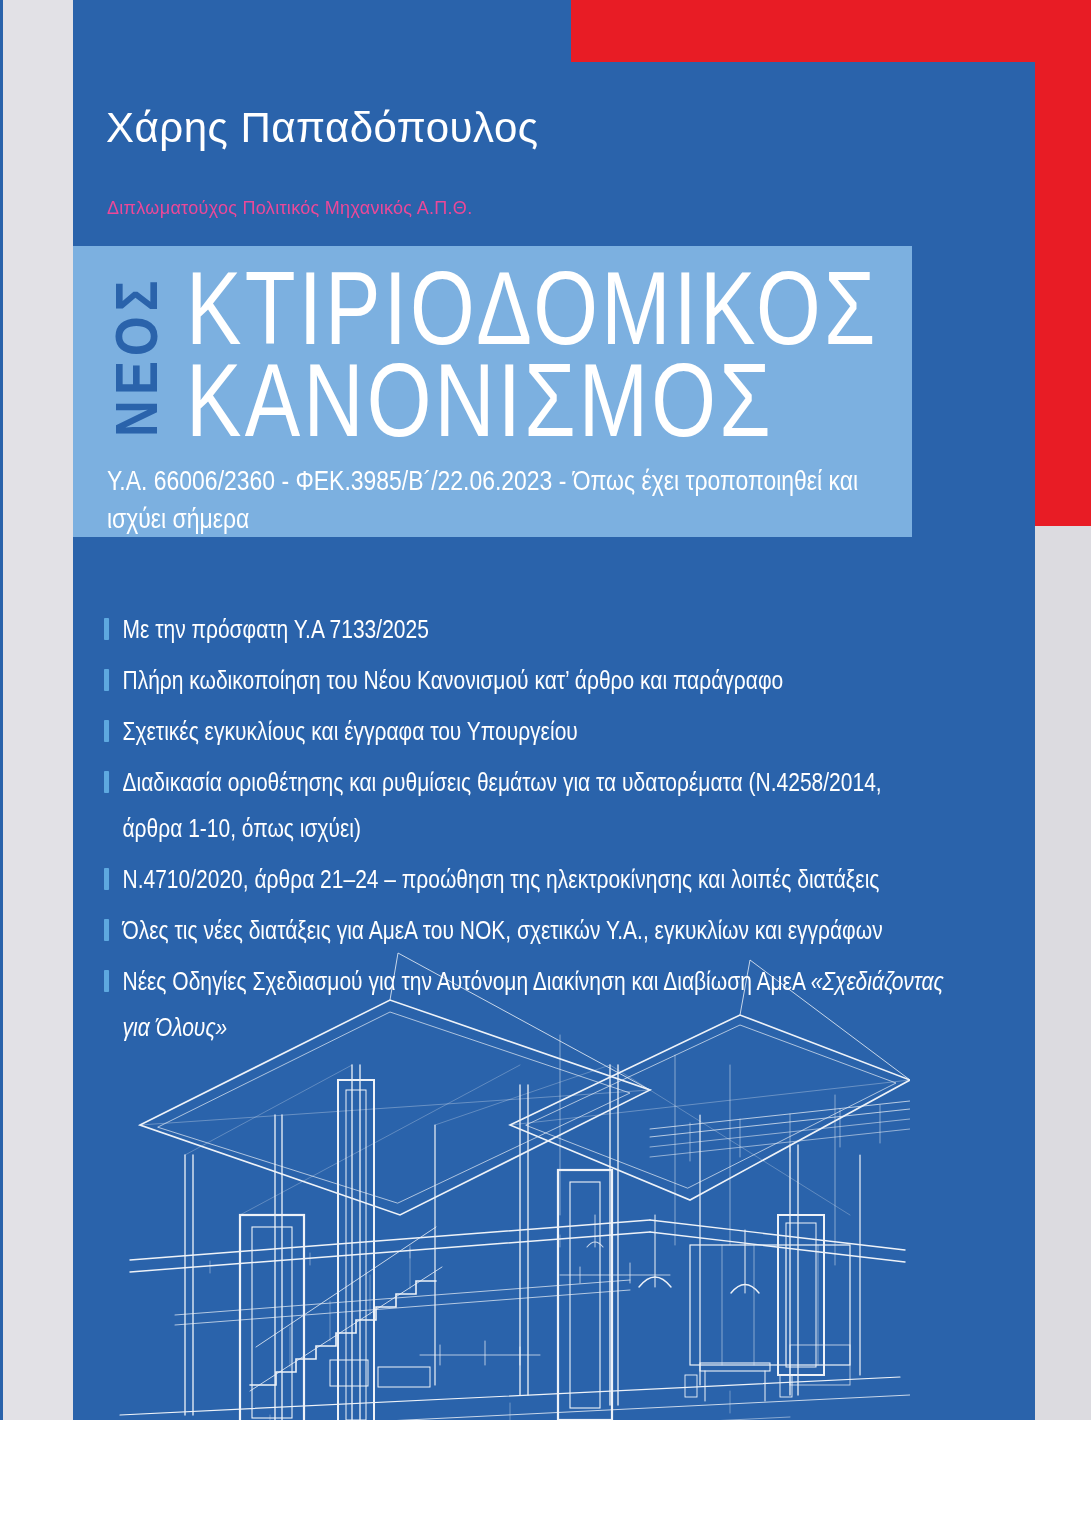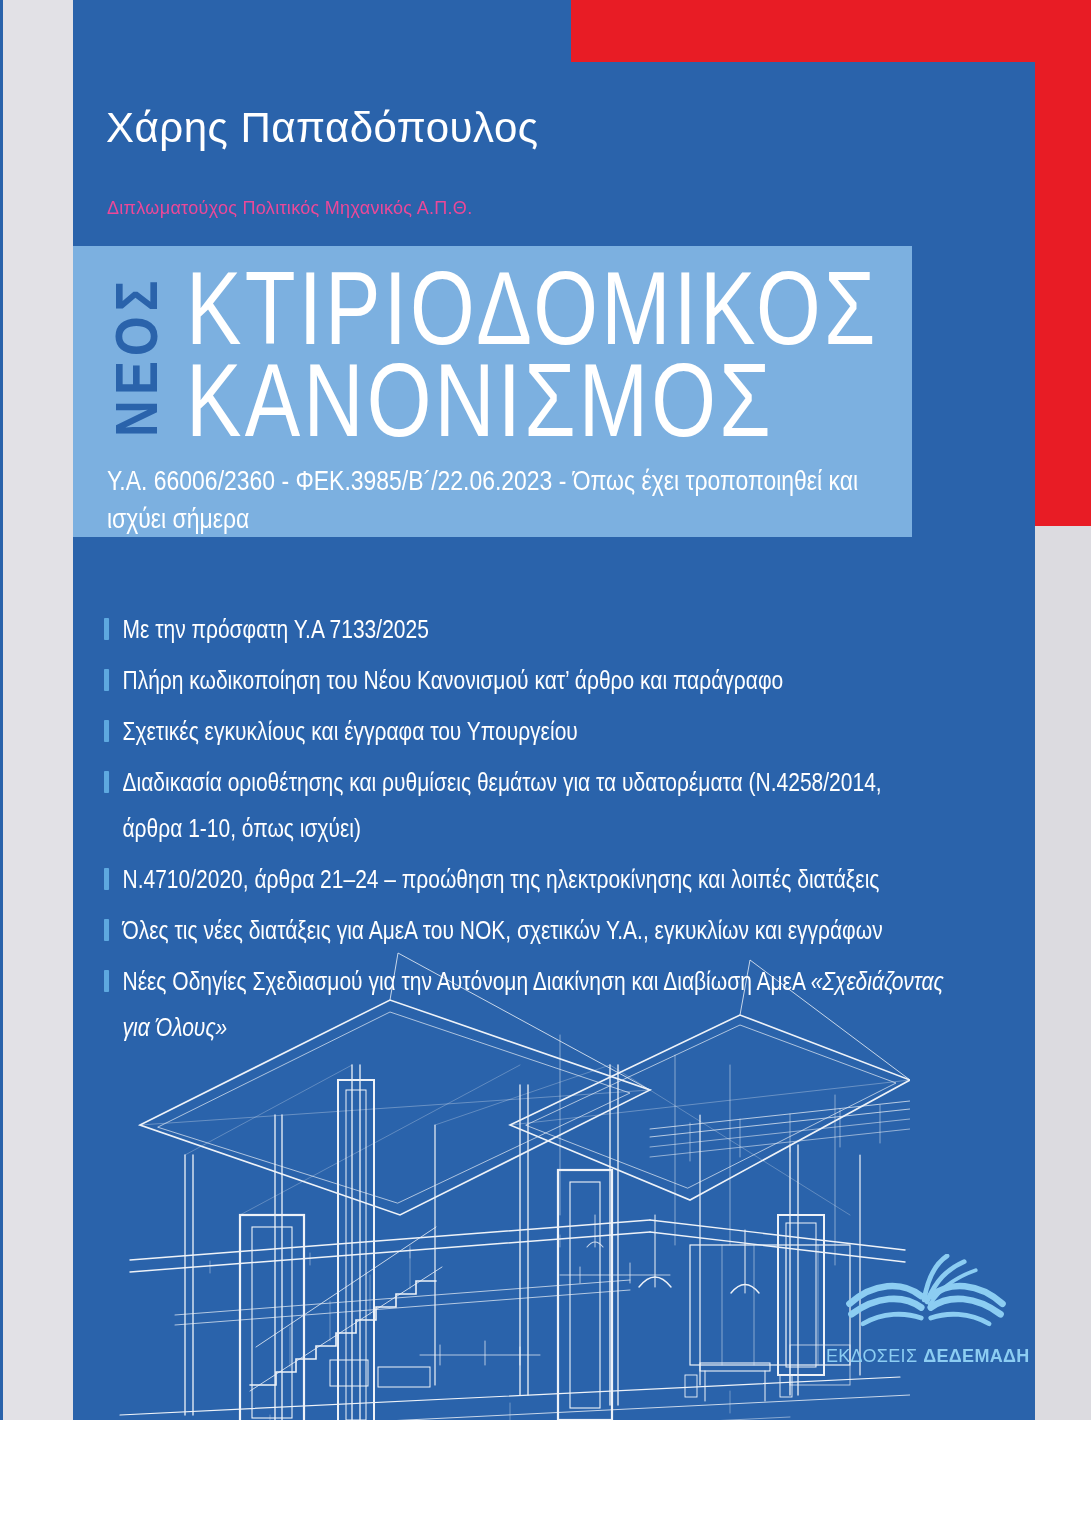--- a/index.html
+++ b/index.html
@@ -216,32 +216,14 @@
       <line x1="520" y1="150" x2="760" y2="300" stroke-width="0.8" opacity="0.35"></line>
       <line x1="95" y1="240" x2="262" y2="150" stroke-width="0.8" opacity="0.35"></line>
       <line x1="345" y1="210" x2="520" y2="150" stroke-width="0.8" opacity="0.35"></line>
 
       <rect x="400" y="575" width="0" height="0" stroke-width="0"></rect>
       <path d="M330,440 h120 M350,430 v20 M395,426 v24 M430,432 v18" stroke-width="1" opacity="0.7"></path>
       <path d="M470,360 h110 M490,352 v16 M540,348 v20" stroke-width="1" opacity="0.7"></path>
     </g>
   </svg>
 
-  <div class="abs publisher">
-    <svg width="180" height="86" viewBox="0 0 180 90">
-      <g stroke="#8ccdf2" fill="none" stroke-linecap="round">
-        <path d="M10,52 C35,30 65,28 85,44" stroke-width="7"></path>
-        <path d="M12,63 C38,44 66,42 85,56" stroke-width="7"></path>
-        <path d="M24,73 C45,61 68,61 85,67" stroke-width="5"></path>
-        <path d="M170,52 C145,30 115,28 95,44" stroke-width="7"></path>
-        <path d="M168,63 C142,44 114,42 95,56" stroke-width="7"></path>
-        <path d="M156,73 C135,61 112,61 95,67" stroke-width="5"></path>
-        <path d="M88,48 C92,24 100,10 112,2" stroke-width="5"></path>
-        <path d="M91,50 C100,28 112,16 130,8" stroke-width="5"></path>
-        <path d="M94,53 C106,34 122,24 142,17" stroke-width="4"></path>
-      </g>
-    </svg>
-    <div class="pub-name">
-      <span>ΕΚΔΟΣΕΙΣ</span><span class="bold">ΔΕΔΕΜΑΔΗ</span>
-    </div>
-  </div>
 
 </div>
 
 </body></html>

